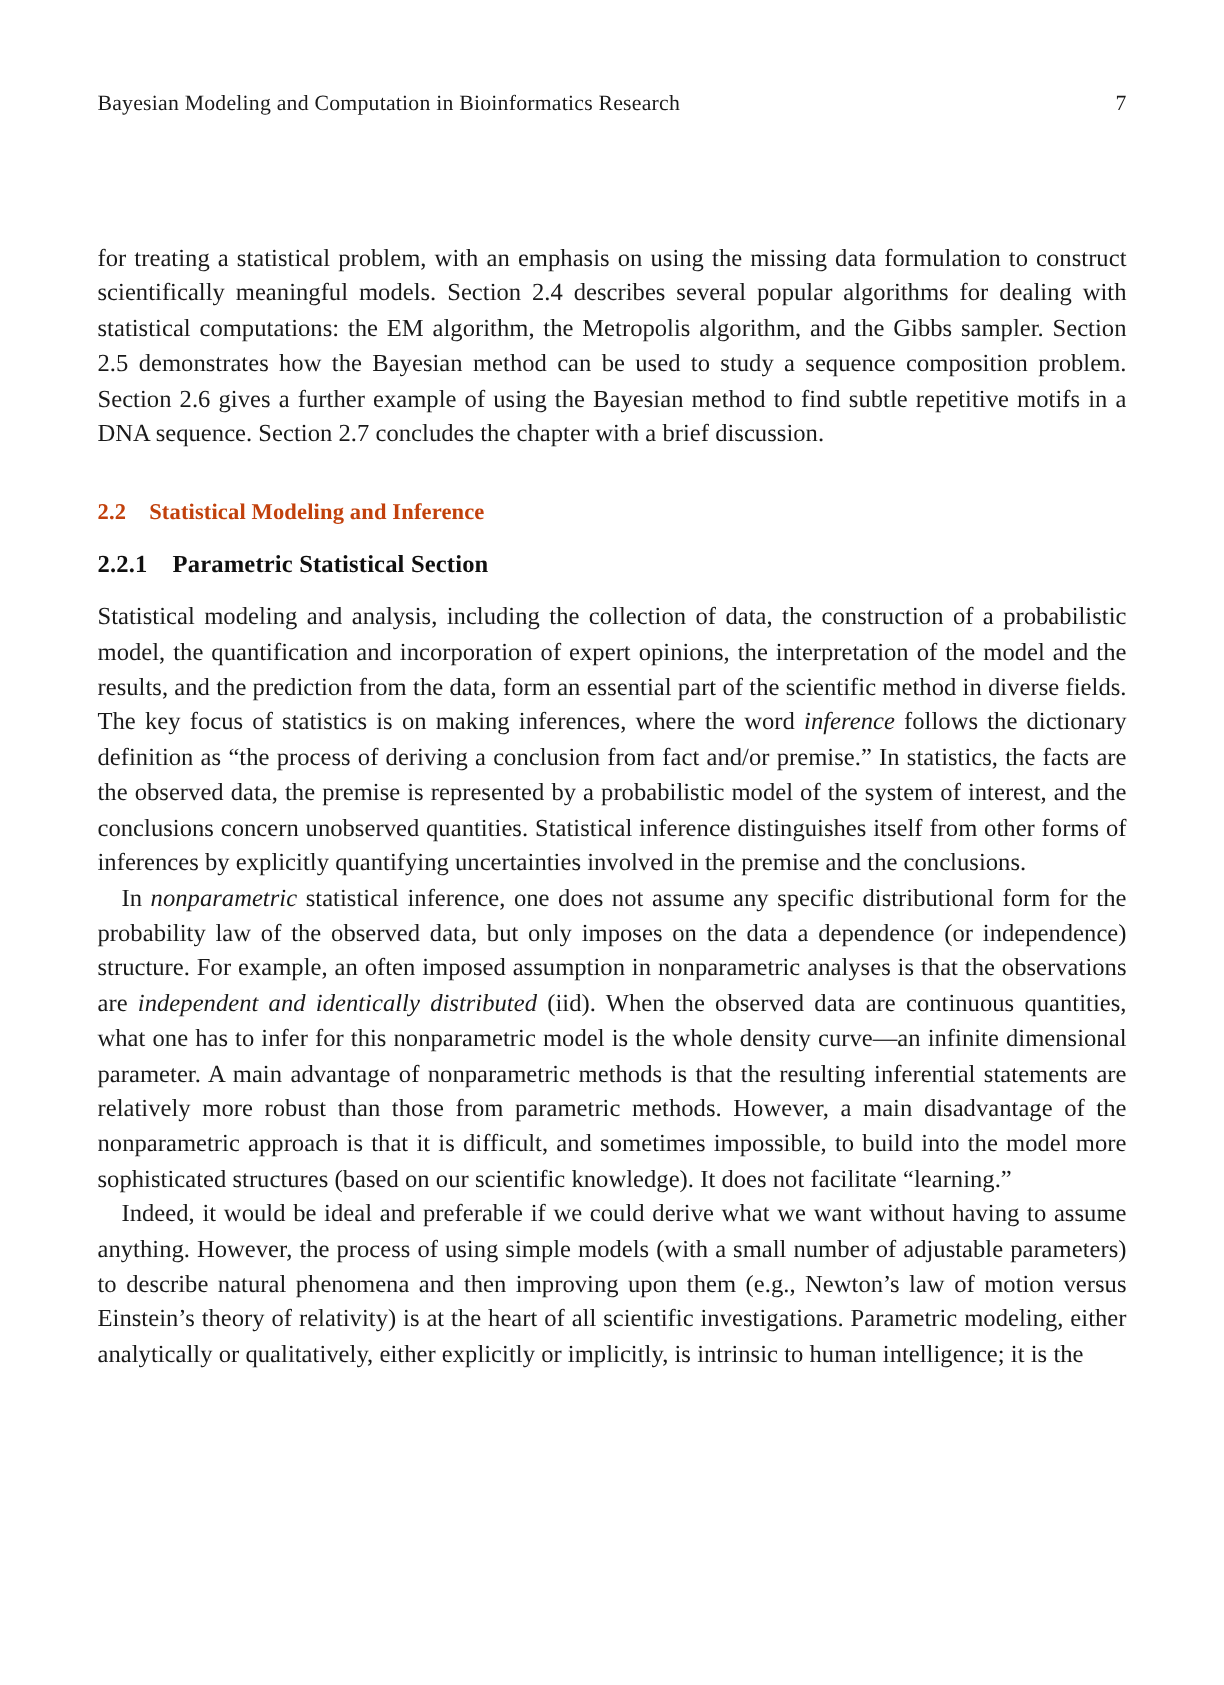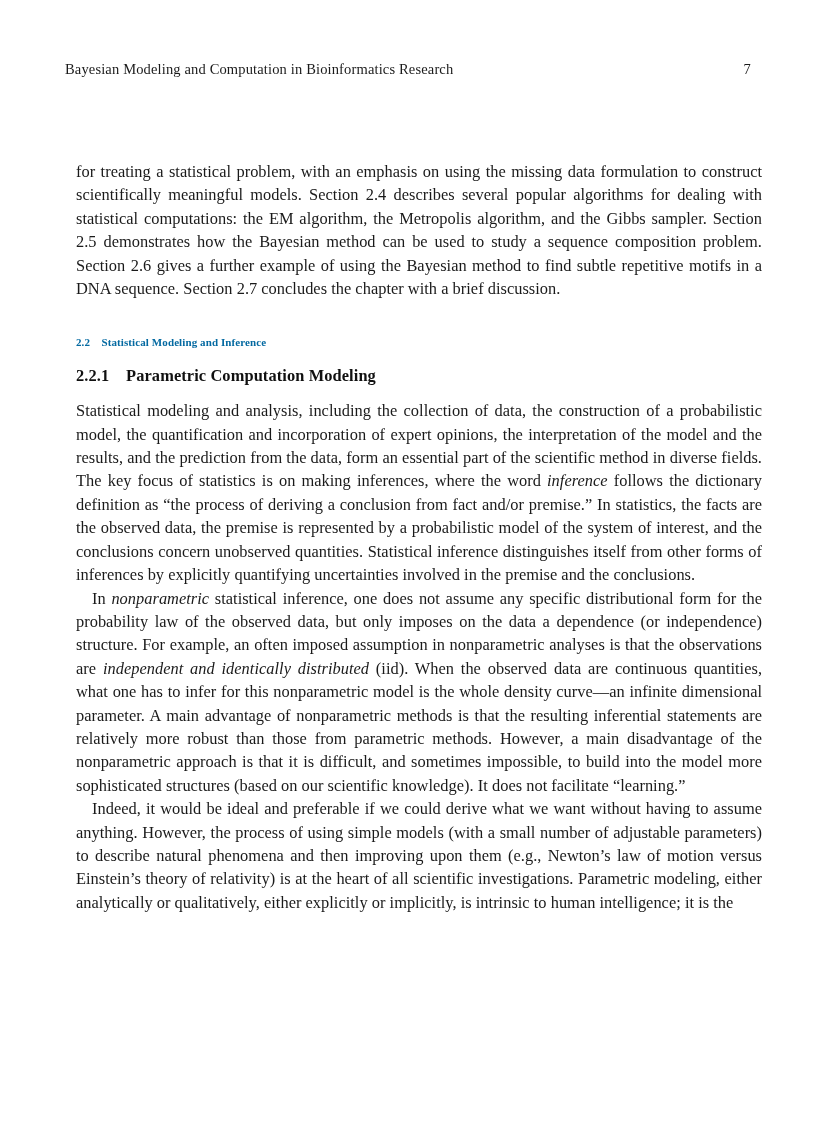--- a/index.html
+++ b/index.html
@@ -35,21 +35,21 @@
   .running-head .rh-title {
     white-space: nowrap;
   }
   .running-head .rh-folio {
     font-size: 14.5px;
   }
 
   
   .column {
     position: absolute;
-    left: 76px;
+    left: 65px;
     top: 160px;
     width: 686px;
   }
 
   p.body {
     margin: 0;
     font-size: 16.4px;
     line-height: 23.4px;
     text-align: justify;
     text-justify: inter-word;
@@ -61,25 +61,25 @@
   p.body.indent {
     text-indent: 16px;
   }
   p.body + p.body {
     margin-top: 0;
   }
 
   
   h2.sec-head {
     margin: 0;
-    font-size: 11px;
+    font-size: 15px;
     line-height: 23.4px;
     font-weight: bold;
     letter-spacing: 0.1px;
-    color: #0369a1;
+    color: #c2410c;
     white-space: pre;
     font-family: Liberation Serif, serif;
   }
   h3.subsec-head {
     margin: 0;
     font-size: 16.4px;
     line-height: 23.4px;
     font-weight: bold;
     letter-spacing: 0.1px;
     color: #101010;
@@ -105,21 +105,21 @@
   <div class="column">
 
     <p class="body">for treating a statistical problem, with an emphasis on using the missing data formulation to construct scientifically meaningful models. Section 2.4 describes several popular algorithms for dealing with statistical computations: the EM algorithm, the Metropolis algorithm, and the Gibbs sampler. Section 2.5 demonstrates how the Bayesian method can be used to study a sequence composition problem. Section 2.6 gives a further example of using the Bayesian method to find subtle repetitive motifs in a DNA sequence. Section 2.7 concludes the chapter with a brief discussion.</p>
 
     <div class="gap-before-sec"></div>
 
     <h2 class="sec-head">2.2    Statistical Modeling and Inference</h2>
 
     <div class="gap-after-sec"></div>
 
-    <h3 class="subsec-head">2.2.1    Parametric Computation Modeling</h3>
+    <h3 class="subsec-head">2.2.1    Parametric Statistical Section</h3>
 
     <div class="gap-after-subsec"></div>
 
     <p class="body"><span>Statistical modeling and analysis, including the collection of data, the construction of a probabilistic model, the quantification and incorporation of expert opinions, the interpretation of the model and the results, and the prediction from the data, form an essential part of the scientific method in diverse fields. The key focus of statistics is on making inferences, where the word </span><em>inference</em><span> follows the dictionary definition as “the process of deriving a conclusion from fact and/or premise.” In statistics, the facts are the observed data, the premise is represented by a probabilistic model of the system of interest, and the conclusions concern unobserved quantities. Statistical inference distinguishes itself from other forms of inferences by explicitly quantifying uncertainties involved in the premise and the conclusions.</span></p>
 
     <p class="body indent"><span>In </span><em>nonparametric</em><span> statistical inference, one does not assume any specific distributional form for the probability law of the observed data, but only imposes on the data a dependence (or independence) structure. For example, an often imposed assumption in nonparametric analyses is that the observations are </span><em>independent and identically distributed</em><span> (iid). When the observed data are continuous quantities, what one has to infer for this nonparametric model is the whole density curve—an infinite dimensional parameter. A main advantage of nonparametric methods is that the resulting inferential statements are relatively more robust than those from parametric methods. However, a main disadvantage of the nonparametric approach is that it is difficult, and sometimes impossible, to build into the model more sophisticated structures (based on our scientific knowledge). It does not facilitate “learning.”</span></p>
 
     <p class="body indent">Indeed, it would be ideal and preferable if we could derive what we want without having to assume anything. However, the process of using simple models (with a small number of adjustable parameters) to describe natural phenomena and then improving upon them (e.g., Newton’s law of motion versus Einstein’s theory of relativity) is at the heart of all scientific investigations. Parametric modeling, either analytically or qualitatively, either explicitly or implicitly, is intrinsic to human intelligence; it is the</p>
 
   </div>

